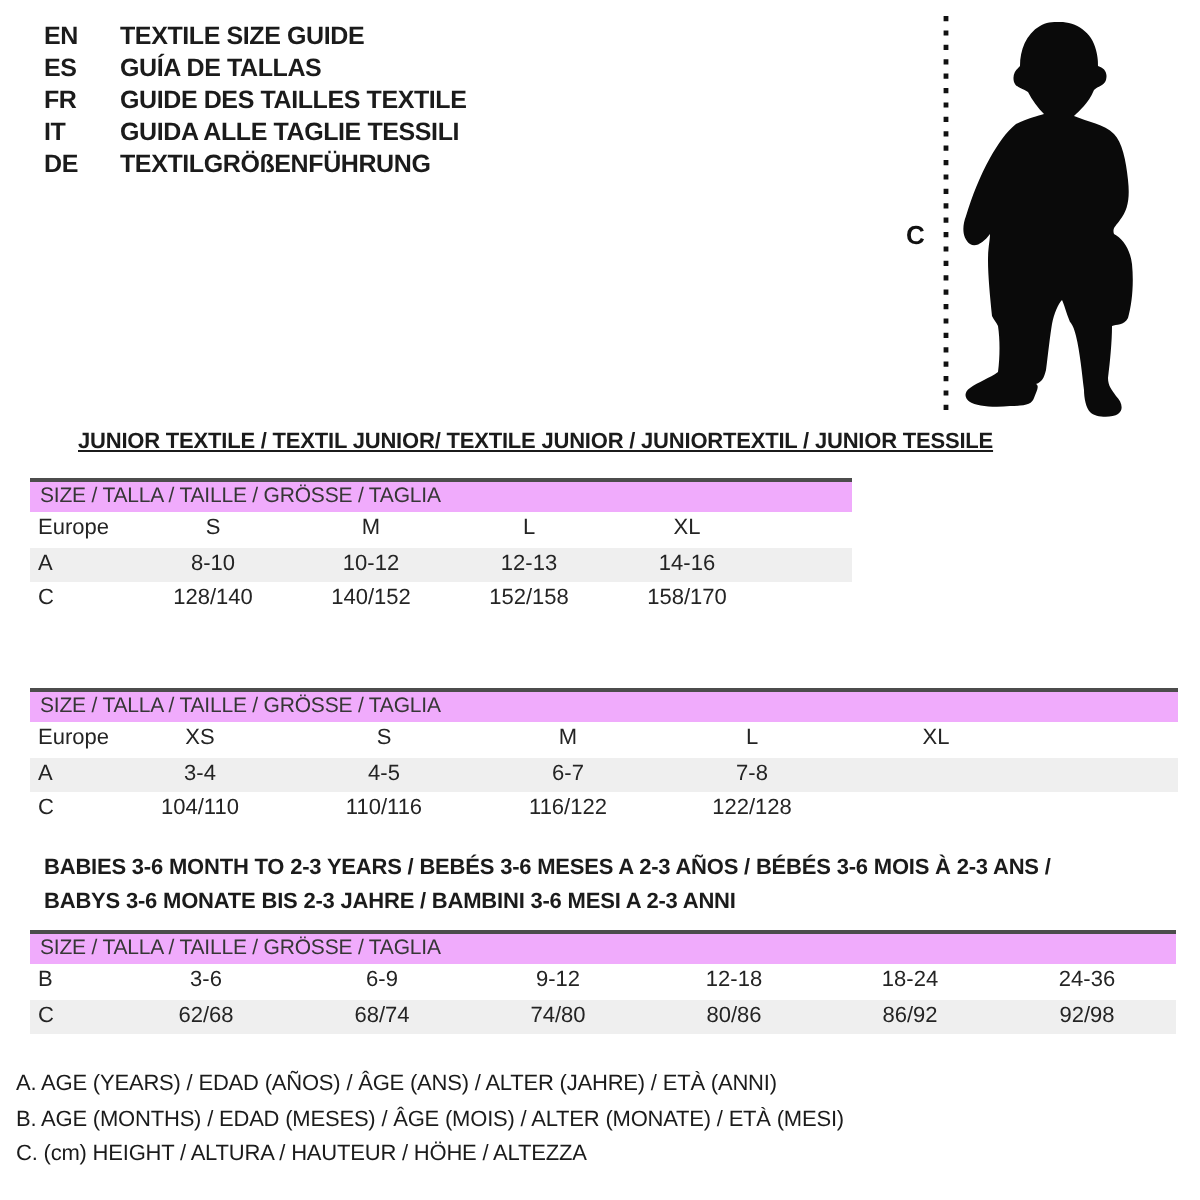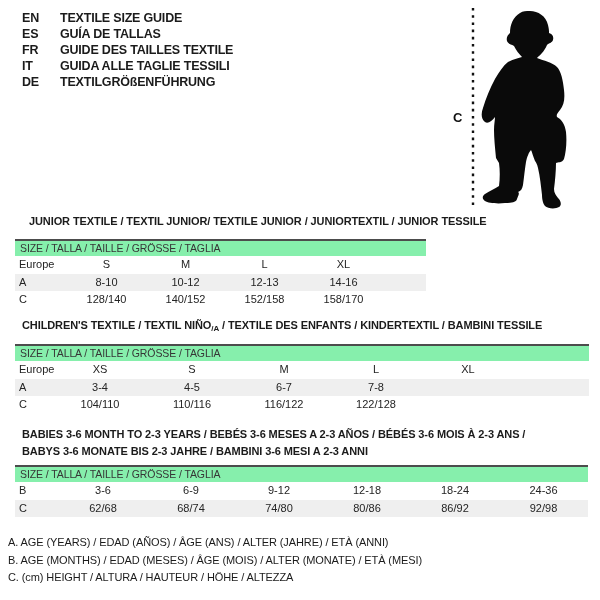--- a/index.html
+++ b/index.html
@@ -14,31 +14,31 @@
     line-height:16px;letter-spacing:-0.2px;white-space:nowrap;}
   .lang-row{display:flex;}
   .lang-code{width:38px;}
 
   
   .figure{position:absolute;left:445px;top:0;width:155px;height:215px;}
 
   
   .tbl-title{position:absolute;font-weight:bold;font-size:11px;letter-spacing:-0.1px;
     white-space:nowrap;color:#1b1b1b;}
-  .t1-title{left:29px;top:215px;}
+  .t1-title{left:39px;top:215px;text-decoration:underline;}
   .t2-title{left:22px;top:319px;}
   .t3-title{left:22px;top:426px;line-height:16.5px;}
   .subsc{font-size:8px;vertical-align:-2px;}
 
   
   .tbl{position:absolute;left:15px;}
   .t1{top:239px;width:411px;}
   .t2{top:344px;width:574px;}
   .t3{top:465px;width:573px;}
-  .size-bar{box-sizing:border-box;height:17px;background:#86efac;border-top:2px solid #4c4c4c;
+  .size-bar{box-sizing:border-box;height:17px;background:#f0abfc;border-top:2px solid #4c4c4c;
     font-size:10.5px;color:#363636;line-height:15px;padding-left:5px;letter-spacing:-0.1px;}
   .rows .row{display:grid;height:17.5px;line-height:17.5px;font-size:11px;color:#242424;}
   .rows .row:nth-child(even){background:#efefef;}
   .grid-t1 .row{grid-template-columns:52px 79px 79px 79px 79px 1fr;}
   .grid-t2 .row{grid-template-columns:39px 92px 92px 92px 92px 92px 1fr;}
   .grid-t3 .row{grid-template-columns:44px 88px 88px 88px 88px 88px 1fr;}
   .rows .cell{text-align:center;overflow:hidden;}
   .rows .cell.label{text-align:left;padding-left:4px;}
 
   
@@ -124,21 +124,20 @@
         <div class="row">
           <div class="cell label">C</div>
           <div class="cell">128/140</div>
           <div class="cell">140/152</div>
           <div class="cell">152/158</div>
           <div class="cell">158/170</div>
         </div>
       </div>
   </div>
 
-  <div class="tbl-title t2-title"><span>CHILDREN'S TEXTILE / TEXTIL NIÑO</span><span class="subsc">/A</span><span> / TEXTILE DES ENFANTS / KINDERTEXTIL / BAMBINI TESSILE</span></div>
   <div class="tbl t2">
     <div class="size-bar">SIZE / TALLA / TAILLE / GRÖSSE / TAGLIA</div>
     <div class="rows grid-t2">
         <div class="row">
           <div class="cell label">Europe</div>
           <div class="cell">XS</div>
           <div class="cell">S</div>
           <div class="cell">M</div>
           <div class="cell">L</div>
           <div class="cell">XL</div>

